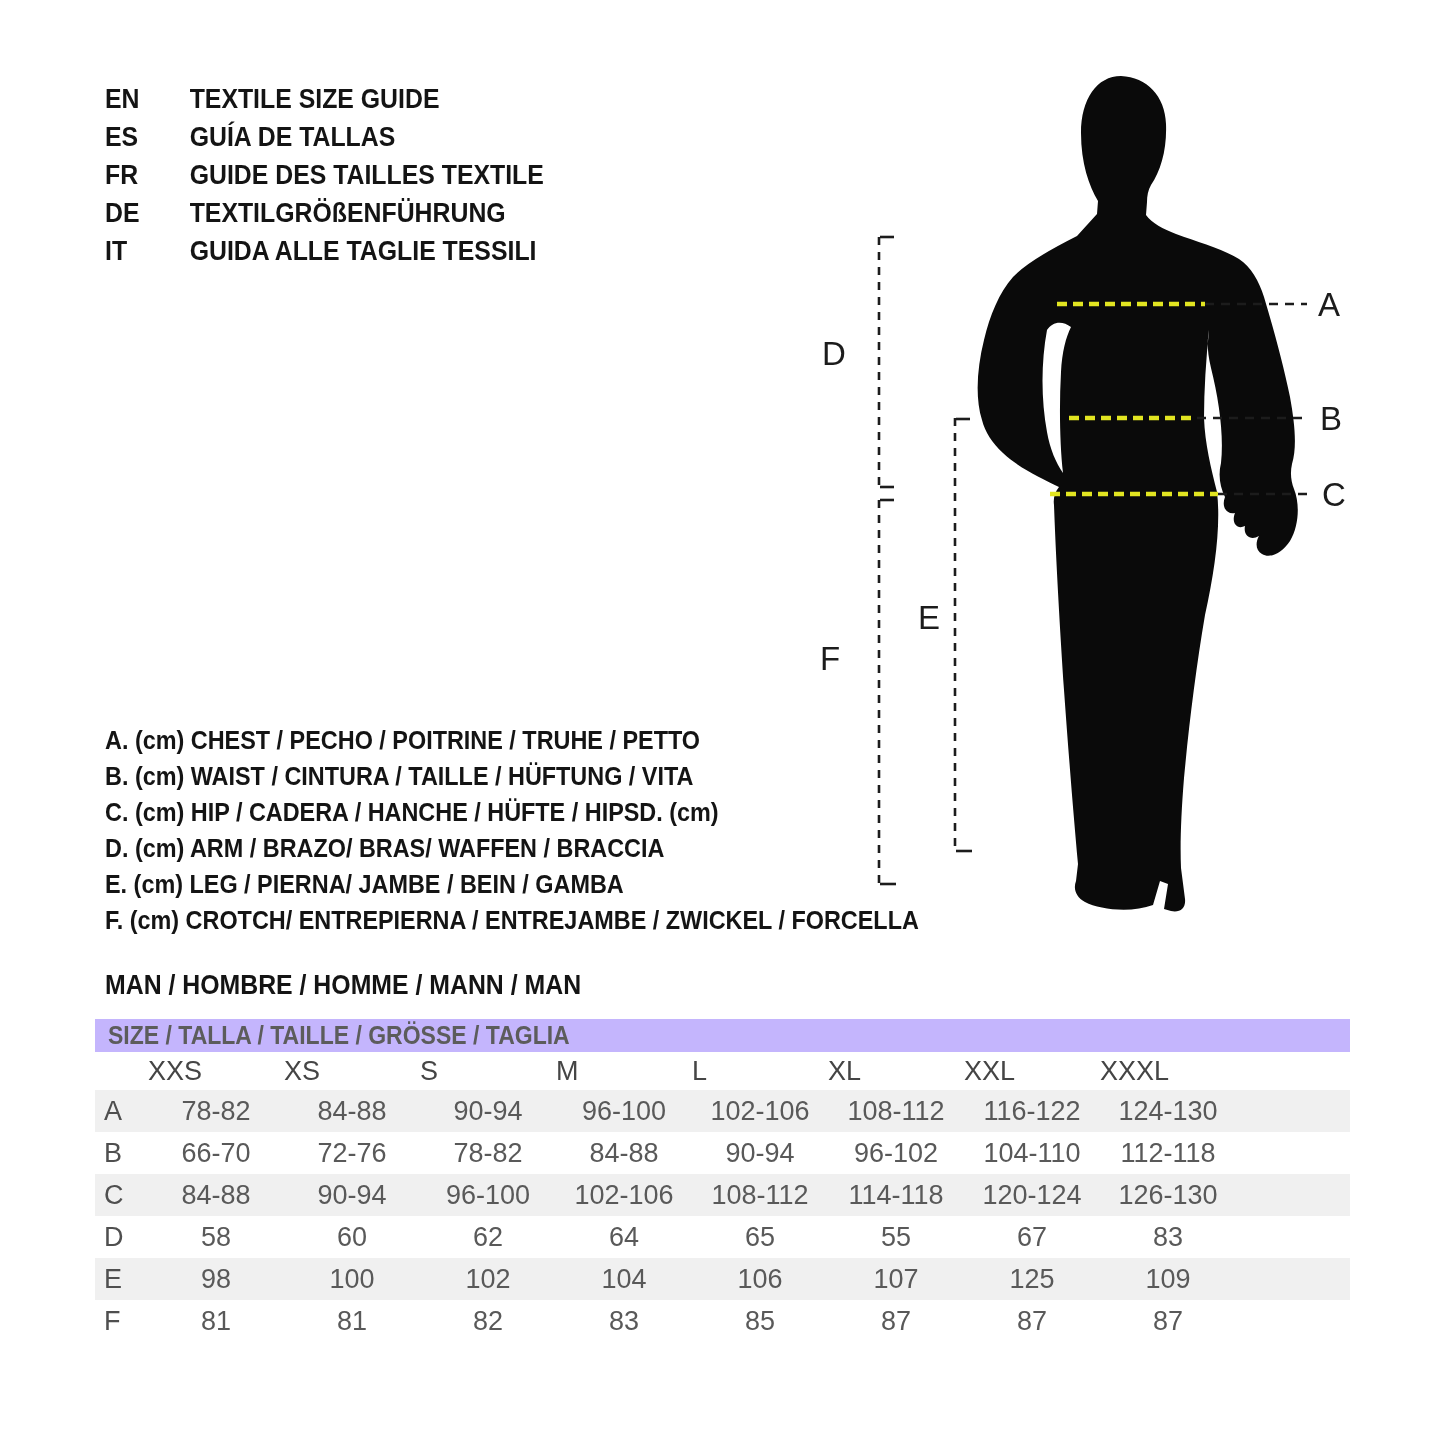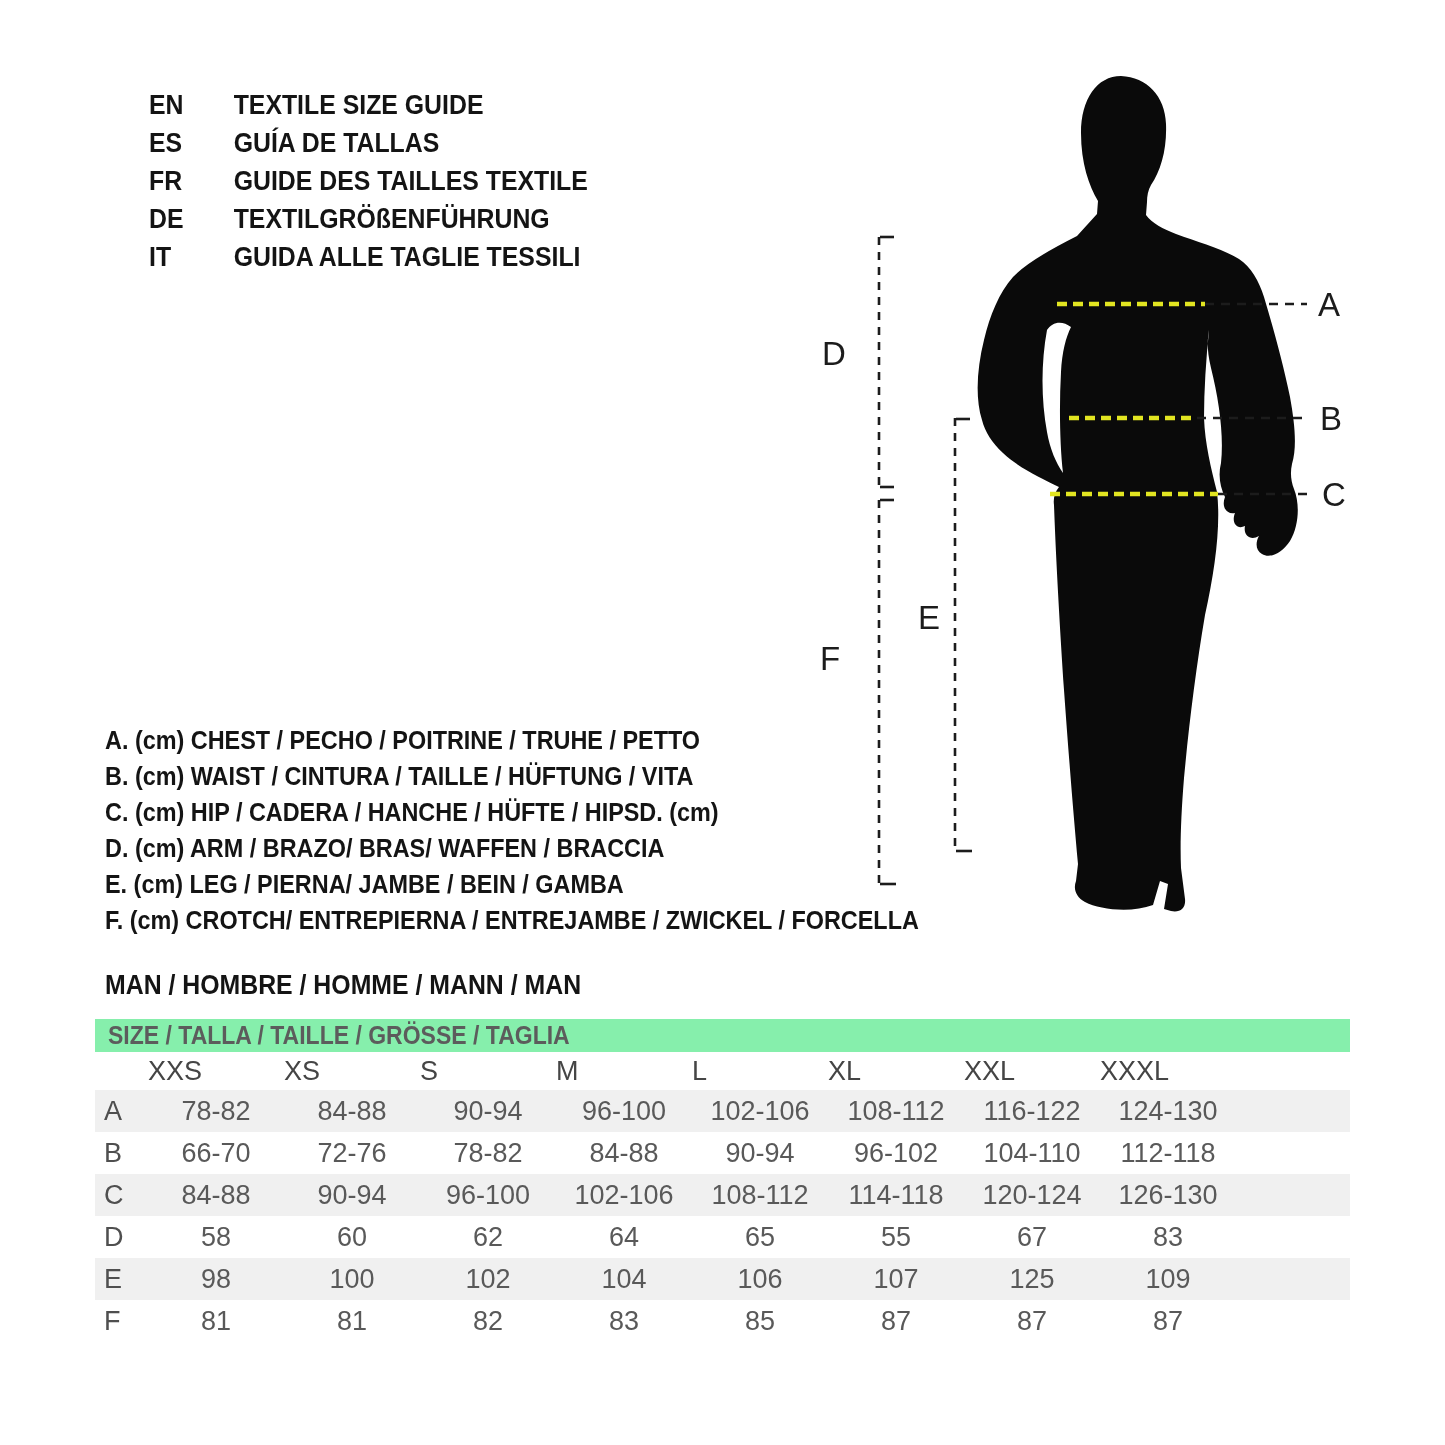--- a/index.html
+++ b/index.html
@@ -1,37 +1,37 @@
 <!DOCTYPE html>
 <html><head>
 <meta charset="utf-8">
 <style>
   html,body{margin:0;padding:0;}
   body{
     width:1445px;height:1445px;position:relative;background:#ffffff;
     font-family:"Liberation Sans", sans-serif;overflow:hidden;
   }
   
-  .lang-list{position:absolute;left:105px;top:86px;margin-left:44px;}
+  .lang-list{position:absolute;left:105px;top:80px;}
   .lang-row{display:flex;height:38px;align-items:center;
     font-weight:700;font-size:27px;color:#141414;white-space:nowrap;
     transform:scaleX(0.92);transform-origin:0 50%;}
   .lang-code{width:92px;flex:0 0 auto;}
   
   .legend-list{position:absolute;left:105px;top:722px;}
   .legend-row{height:36px;display:flex;align-items:center;
     font-weight:700;font-size:26px;color:#141414;white-space:nowrap;
     transform:scaleX(0.90);transform-origin:0 50%;}
   
   .gender-line{position:absolute;left:105px;top:968px;height:34px;display:flex;align-items:center;
     font-weight:700;font-size:27px;color:#141414;white-space:nowrap;
     transform:scaleX(0.92);transform-origin:0 50%;}
   
   .size-block{position:absolute;left:95px;top:1019px;width:1255px;}
-  .size-header{height:33px;background:#86efac;color:#5c5c5c;
+  .size-header{height:33px;background:#c4b5fd;color:#5c5c5c;
     font-size:25px;font-weight:700;line-height:33px;padding-left:13px;white-space:nowrap;}
   .size-header span{display:inline-block;transform:scaleX(0.92);transform-origin:0 50%;}
   table.sizes{border-collapse:collapse;table-layout:fixed;width:1255px;margin-top:0;}
   table.sizes th,table.sizes td{padding:0;font-weight:400;}
   table.sizes thead th{height:38px;font-size:27px;color:#454545;text-align:left;font-weight:400;}
   table.sizes tbody th{height:35px;font-size:27px;color:#4f4f4f;text-align:left;padding-left:9px;font-weight:400;}
   table.sizes tbody td{height:42px;font-size:27px;color:#595959;text-align:center;}
   table.sizes tr.alt{background:#f0f0f0;}
   
   .figure-svg{position:absolute;left:0;top:0;}

